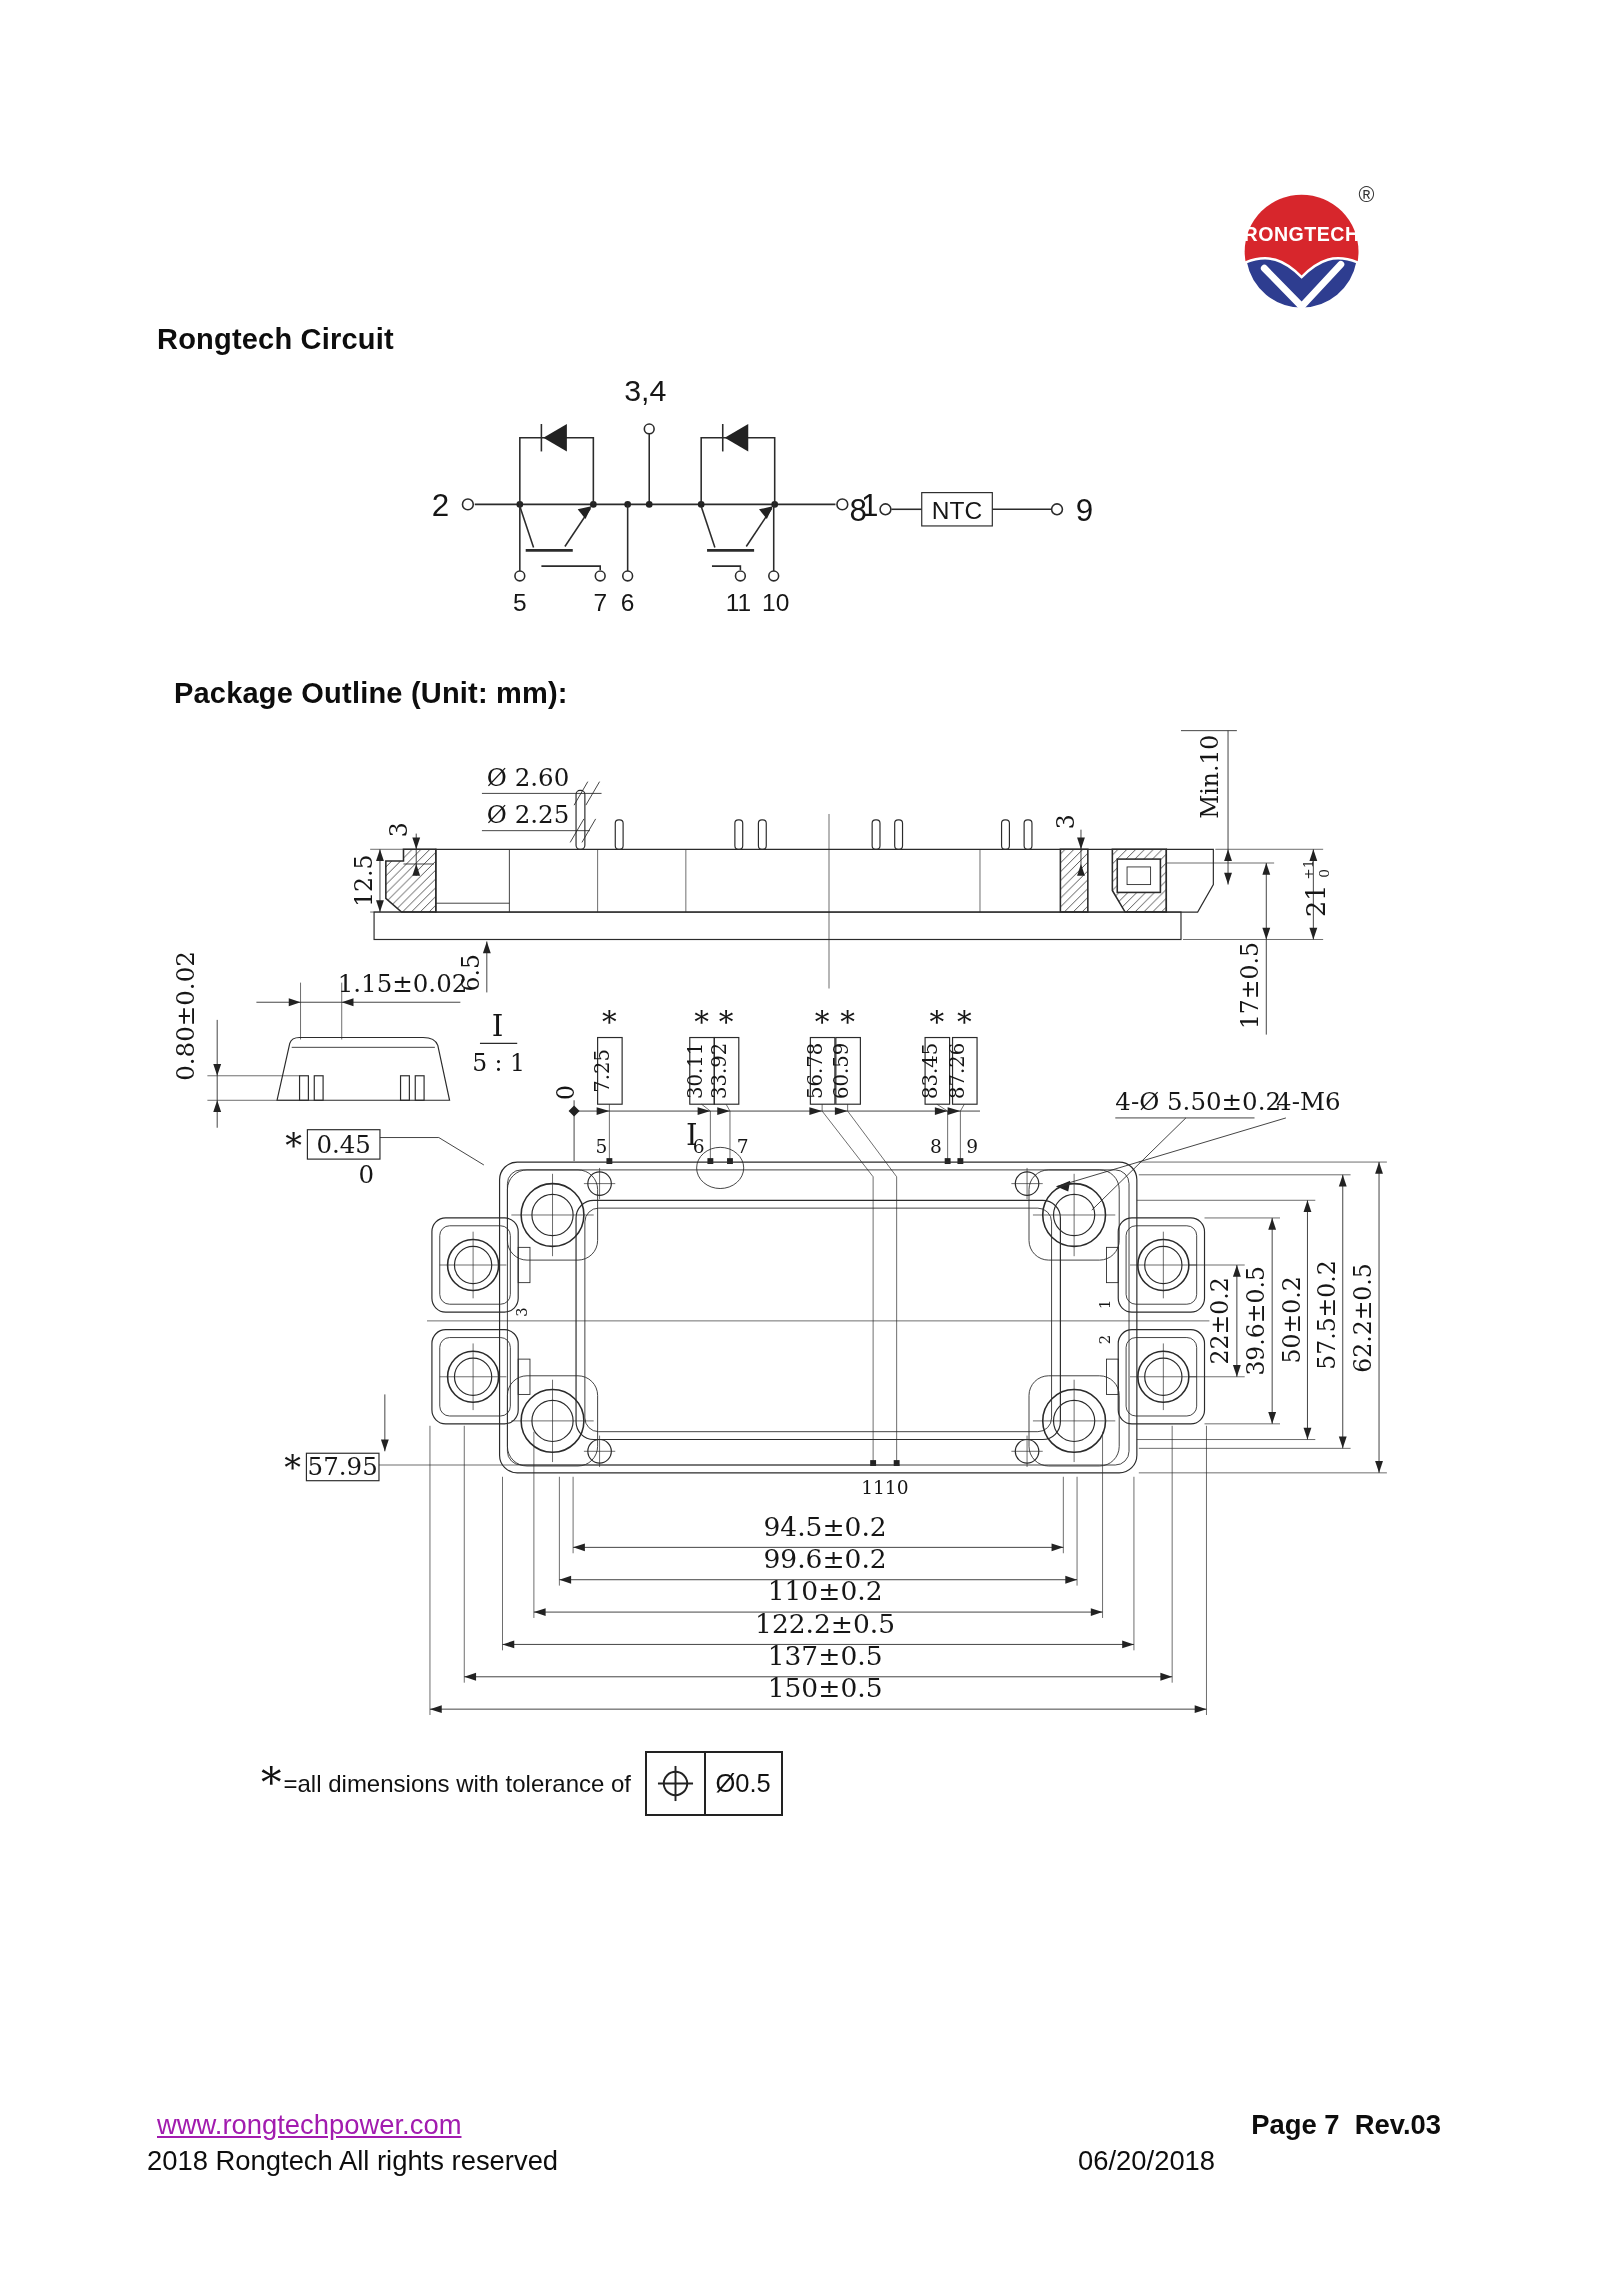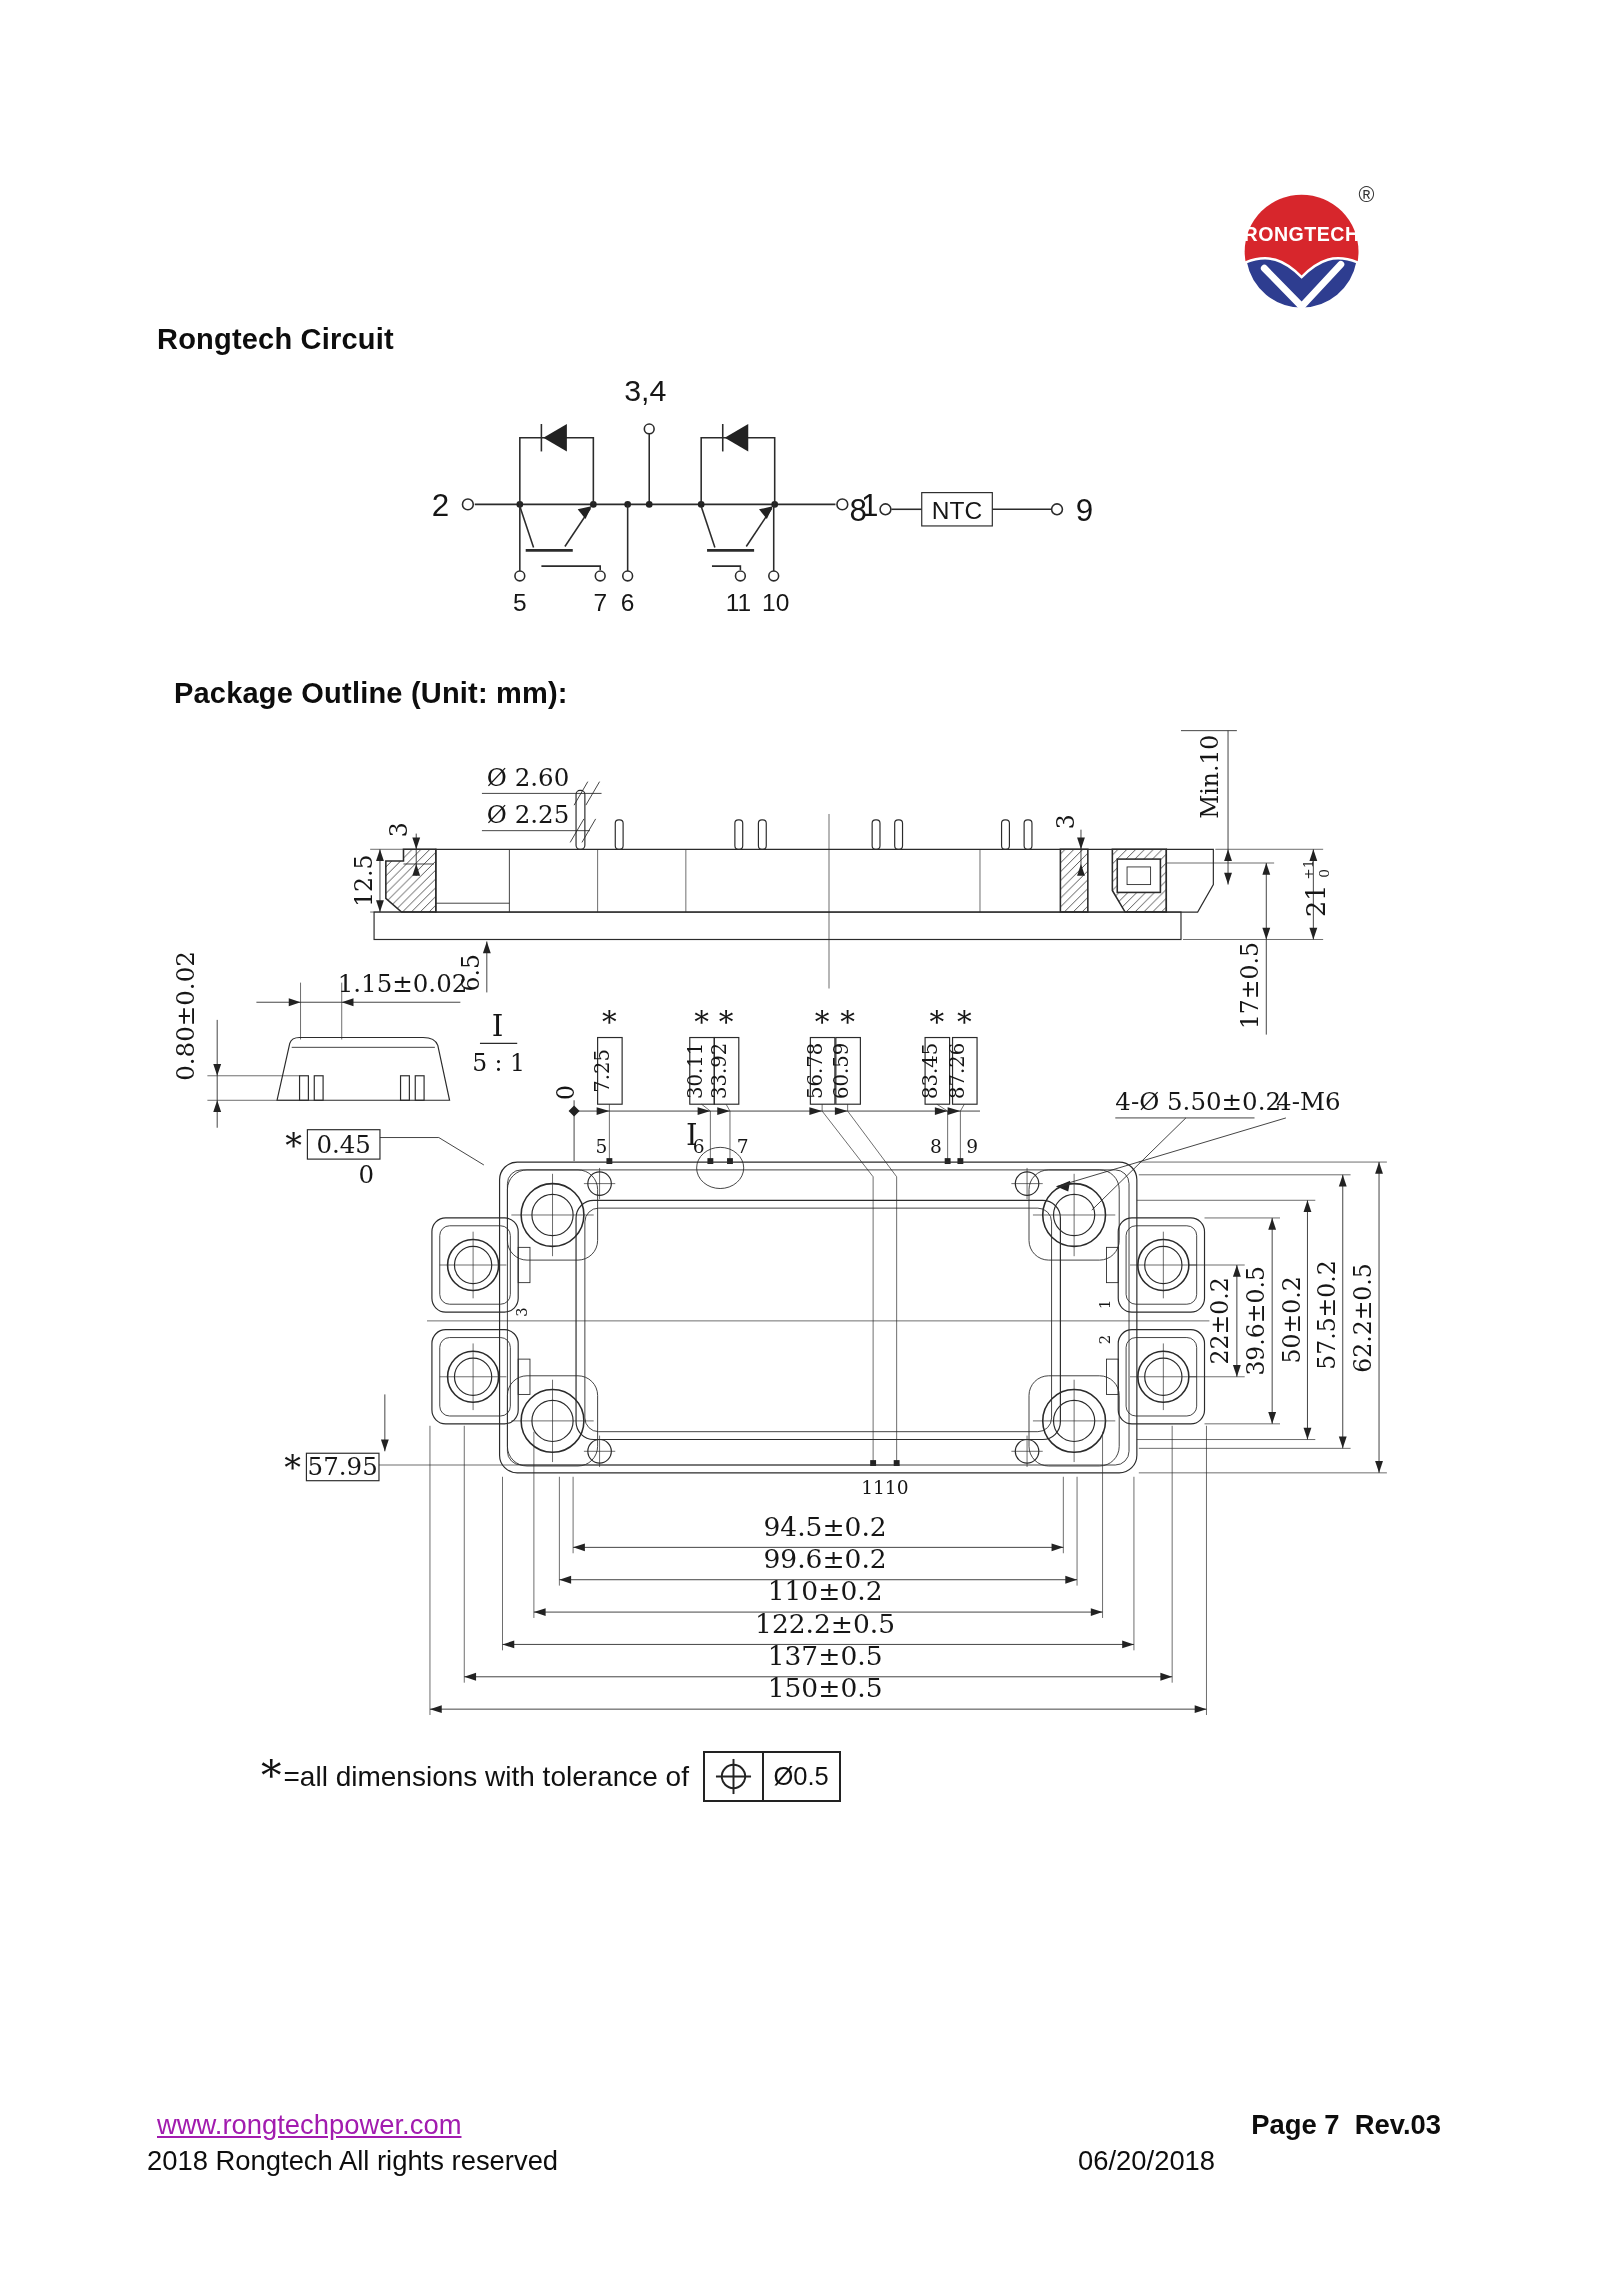--- a/index.html
+++ b/index.html
@@ -11,22 +11,22 @@
   svg line,svg path,svg rect,svg circle,svg ellipse,svg polyline{stroke:#2b2b2b;fill:none;stroke-width:1.6;}
   svg .thin{stroke-width:0.9;}
   svg .hair{stroke-width:0.7;}
   svg .med{stroke-width:1.2;}
   svg .thick{stroke-width:2.8;}
   svg .fillb{fill:#222;stroke:none;}
   svg text{fill:#161616;stroke:none;font-family:"DejaVu Serif",serif;}
   svg text.sansT{font-family:"Liberation Sans",sans-serif;}
   .note{display:flex;align-items:center;}
   .note .star{font-family:"DejaVu Serif",serif;font-size:41px;line-height:29px;margin-right:2px;}
-  .note .ntext{font-size:28px;font-family:"Liberation Sans",sans-serif;}
-  .fcf{display:flex;border:2px solid #222;margin-left:13.7px;height:51px;box-sizing:border-box;}
+  .note .ntext{font-size:24px;font-family:"Liberation Sans",sans-serif;}
+  .fcf{display:flex;border:2px solid #222;margin-left:13.7px;height:65px;box-sizing:border-box;}
   .fcf .cell1{width:57px;display:flex;align-items:center;justify-content:center;border-right:2px solid #222;}
   .fcf .cell2{display:flex;align-items:center;padding:0 9.8px;font-size:25.5px;font-family:"Liberation Sans",sans-serif;}
   .footer-link{color:#a21caf;text-decoration:underline;font-size:27.4px;cursor:pointer;}
   .footer-text{font-size:27.4px;color:#0d0d0d;}
   .pre{white-space:pre;font-weight:bold;}
 </style>
 </head>
 <body>
 
 <div class="page">

